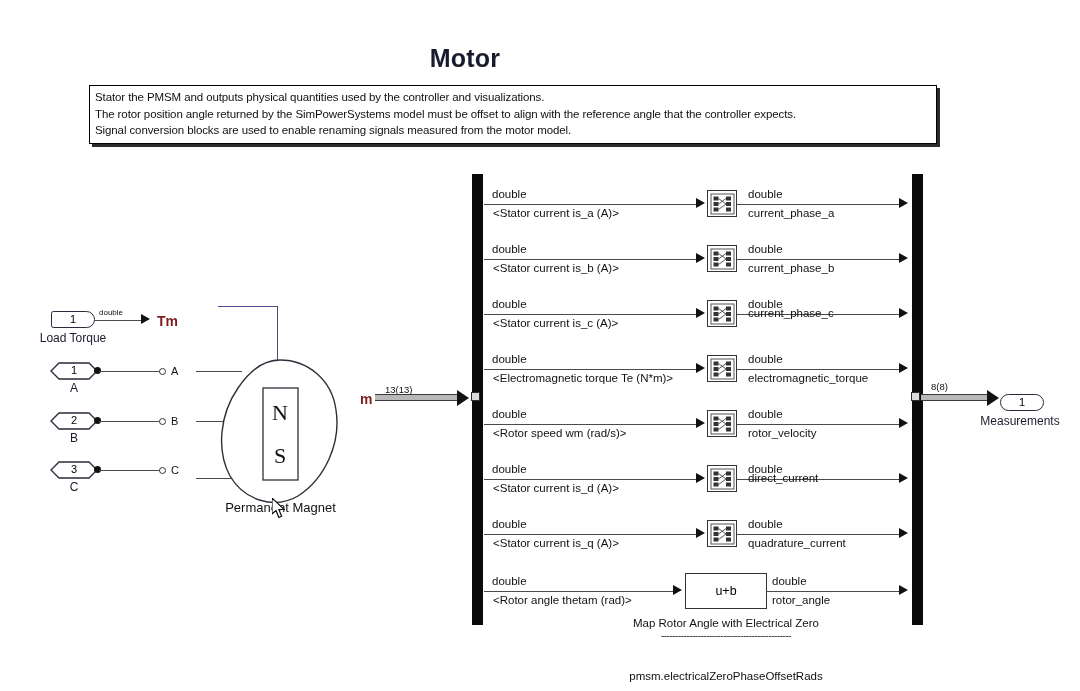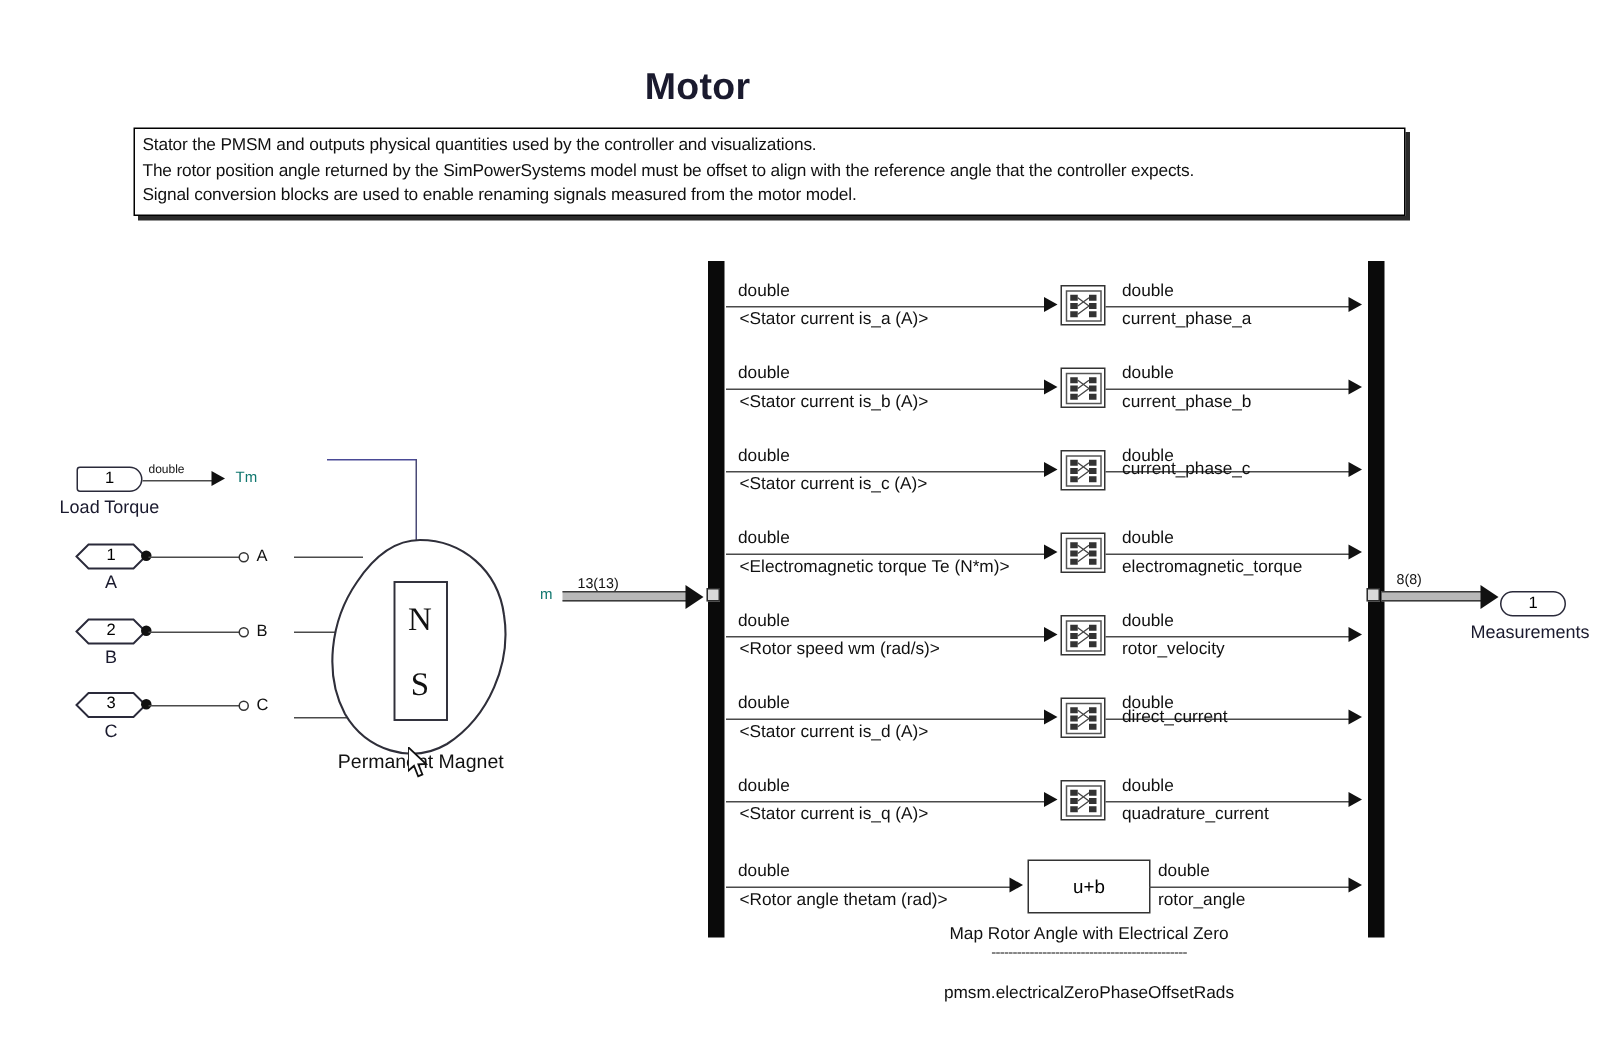--- a/index.html
+++ b/index.html
@@ -189,23 +189,23 @@
     border-bottom: 1.6px solid #3a3a3a;
     box-sizing: border-box;
   }
   .bus-arrow {
     width: 0; height: 0;
     border-left: 12px solid #111;
     border-top: 8px solid transparent;
     border-bottom: 8px solid transparent;
   }
   .blue-lbl {
-    color: #0f766e;
-    font-size: 10px;
-    font-weight: normal;
+    color: #7f1d1d;
+    font-size: 14px;
+    font-weight: bold;
     white-space: nowrap;
   }
   .width-lbl {
     font-size: 9.5px;
     color: #111;
     white-space: nowrap;
   }
   .type-lbl-small {
     font-size: 8px;
     color: #111;
@@ -465,21 +465,21 @@
   <div class="abs" id="bias-block" style="left:685px; top:573px;">
     <span>u+b</span>
   </div>
   <div class="abs sig-type" style="left:772px; top:575px;">double</div>
   <div class="abs hline" style="left:766px; top:591px; width:134px;"></div>
   <div class="abs arrow-r" style="left:899px; top:585px;"></div>
   <div class="abs sig-name" style="left:772px; top:594px;">rotor_angle</div>
 
   <div class="abs blk-caption" style="left:576px; top:617px; width:300px;">Map Rotor Angle with Electrical Zero</div>
   <div class="abs dash-sep" style="left:576px; top:630px; width:300px;">----------------------------------------------</div>
-  <div class="abs blk-caption" style="left:576px; top:656px; width:300px;">pmsm.electricalZeroPhaseOffsetRads</div>
+  <div class="abs blk-caption" style="left:576px; top:670px; width:300px;">pmsm.electricalZeroPhaseOffsetRads</div>
 
   <div class="abs width-lbl" style="left:931px; top:381px;">8(8)</div>
   <div class="abs wirebus" style="left:921px; top:394px; width:67px;"></div>
   <div class="abs bus-arrow" style="left:987px; top:390px;"></div>
   <div class="abs outport-round" style="left:1000px; top:394px;">
     <span>1</span>
   </div>
   <div class="abs port-label" style="left:960px; top:414px; width:120px;">Measurements</div>
 
 </div>

